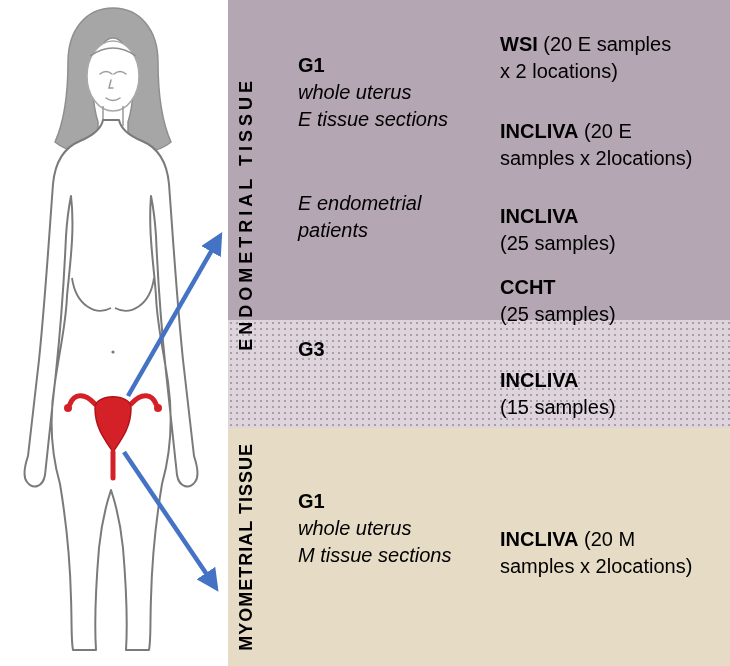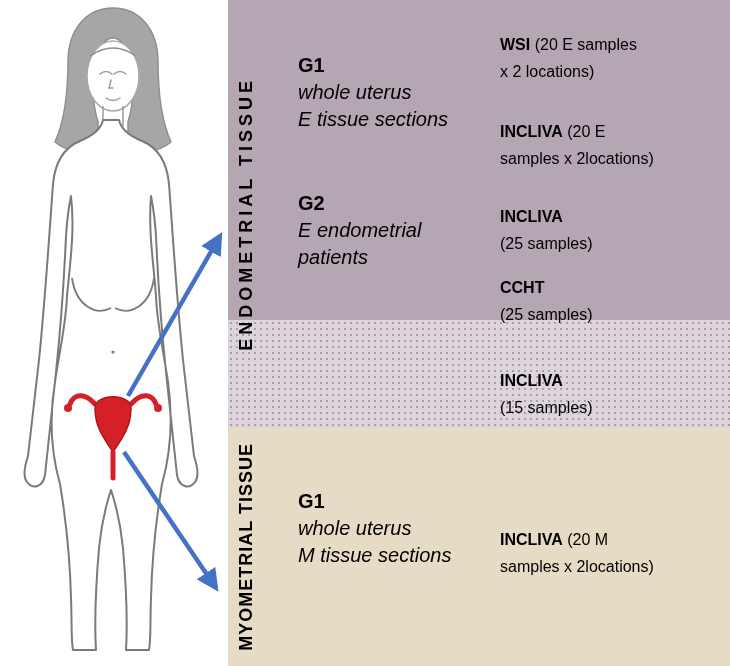--- a/index.html
+++ b/index.html
@@ -24,21 +24,21 @@
     writing-mode:vertical-rl; transform:rotate(180deg);
     font-weight:700; font-size:18px; white-space:nowrap;
   }
   #vlabel-endo span { letter-spacing:4px; }
   #vlabel-myo  span { letter-spacing:1px; }
 
   .group { position:absolute; left:290px; width:205px; font-size:20px; line-height:27px;margin-left:8px; }
   .group b { display:block; font-weight:700; }
   .gdesc { white-space:pre-line;font-style:italic; }
 
-  .sample { position:absolute; left:500px; width:230px; font-size:16px; line-height:27px; white-space:pre-line; }
+  .sample { position:absolute; left:500px; width:230px; font-size:20px; line-height:27px; white-space:pre-line; }
   .sample b { font-weight:700; }
 
   #figure { position:absolute; left:0; top:0; width:230px; height:666px; }
   #arrows { position:absolute; left:0; top:0; width:730px; height:666px; pointer-events:none; z-index:5; }
 </style>
 </head>
 <body>
 
 <div class="band" id="band-endo"></div>
 <div class="band" id="band-g3"></div>
@@ -50,25 +50,25 @@
 <div class="vlabel" id="vlabel-myo">
   <span>MYOMETRIAL TISSUE</span>
 </div>
 
 <div class="group" style="top:52px">
   <b>G1</b>
   <span class="gdesc">whole uterus
 E tissue sections</span>
 </div>
 <div class="group" style="top:190px">
-  <b>G2</b>
   <span class="gdesc">E endometrial
 patients</span>
 </div>
 <div class="group" style="top:336px">
+  <b>G3</b>
 </div>
 <div class="group" style="top:488px">
   <b>G1</b>
   <span class="gdesc">whole uterus
 M tissue sections</span>
 </div>
 
 <div class="sample" style="top:4px">
   <b>WSI</b><span> (20 E samples
 x 2 locations)</span>

